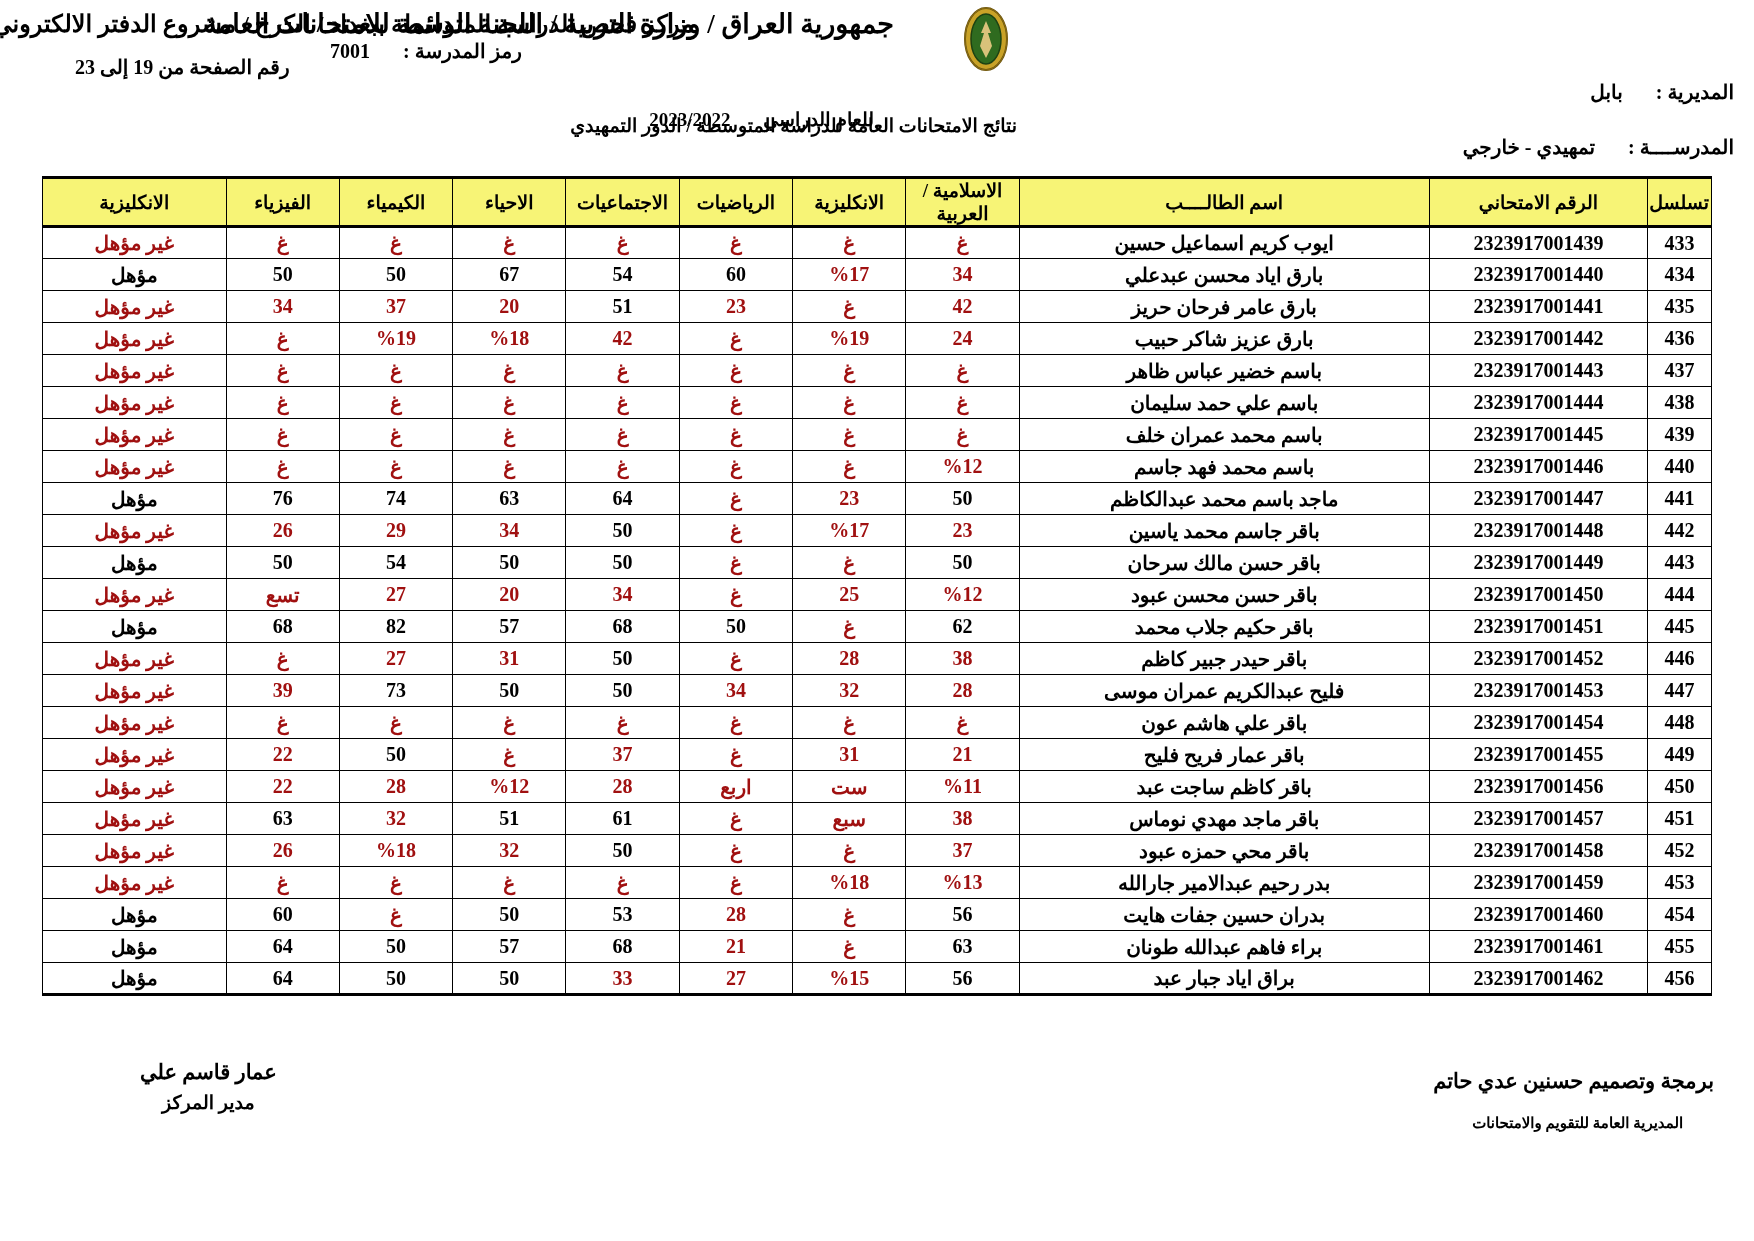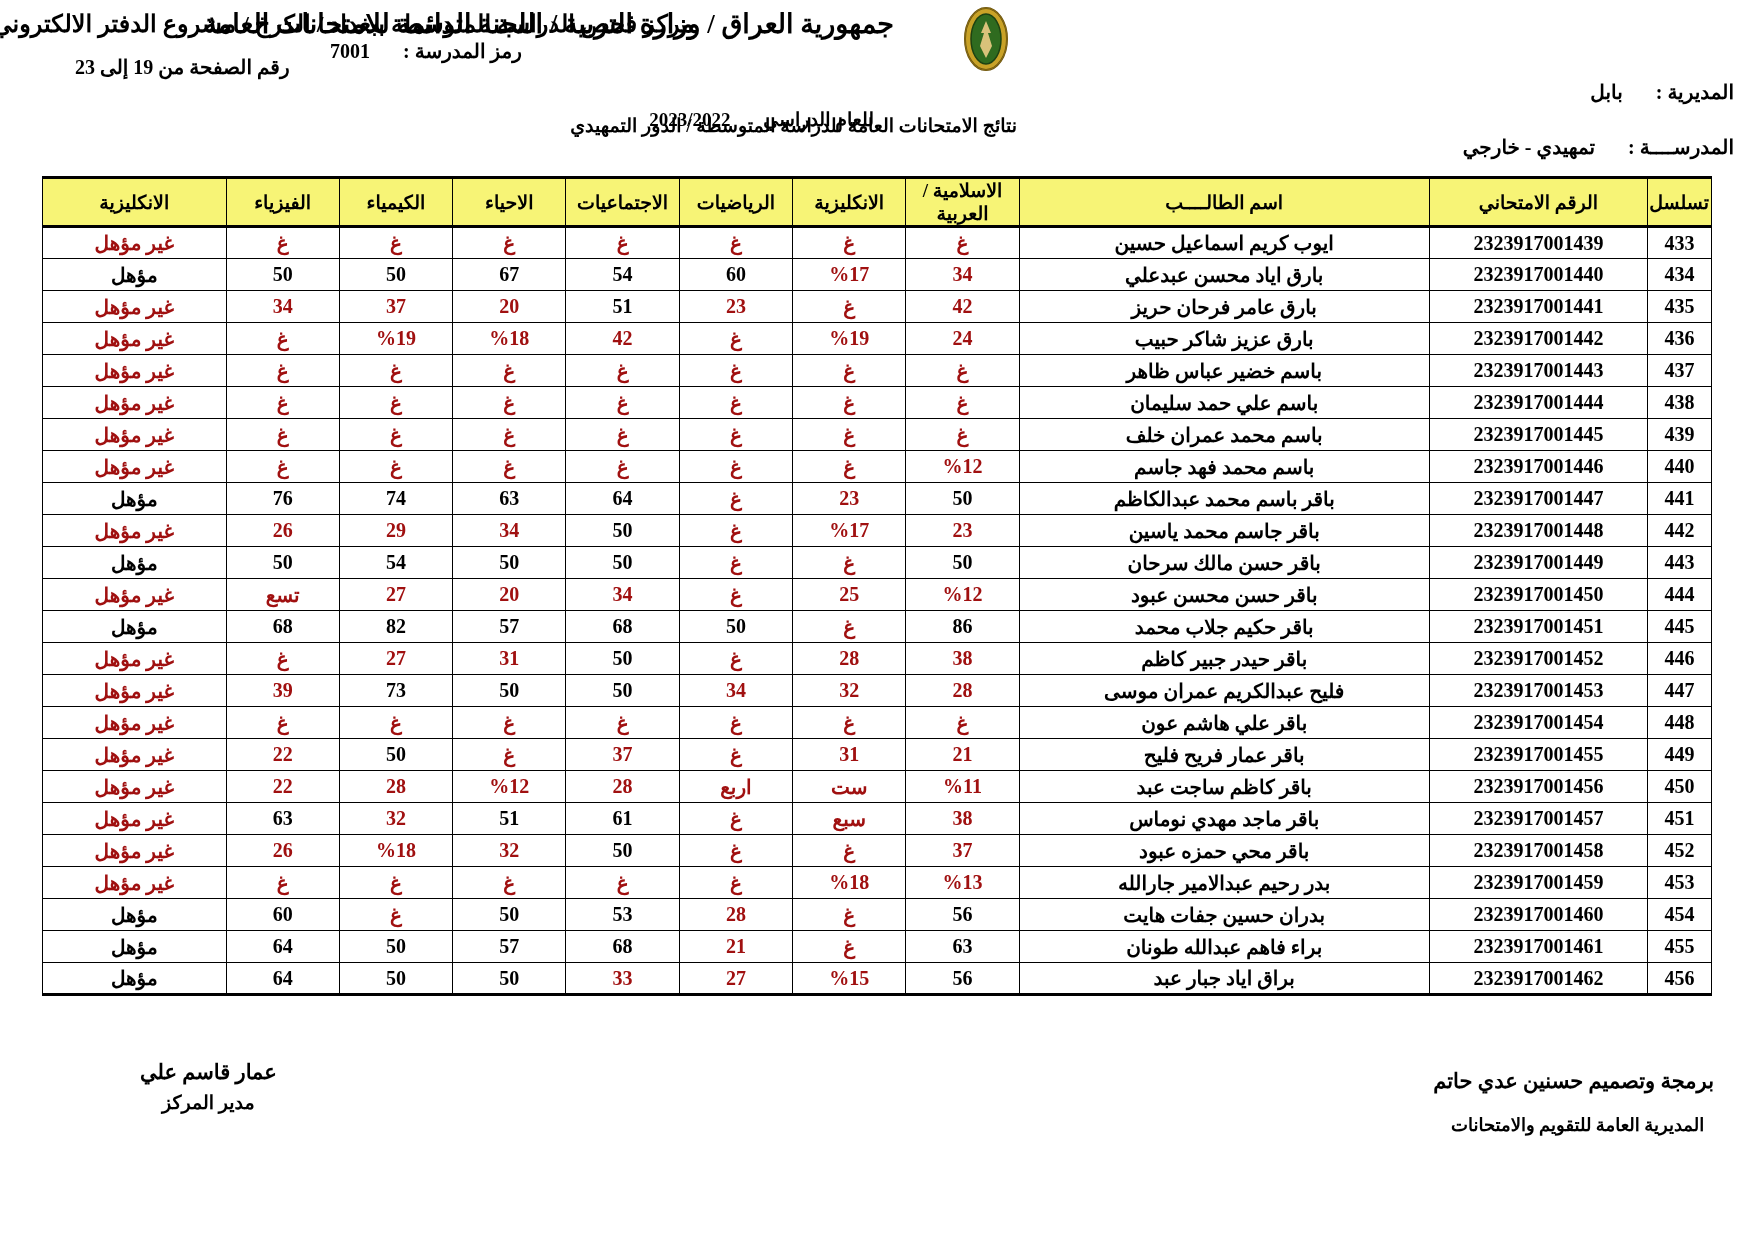--- a/index.html
+++ b/index.html
@@ -164,21 +164,21 @@
     position: absolute;
     top: 24px;
     right: 40px;
     text-align: center;
     font-size: 21px;
     font-weight: bold;
     white-space: nowrap;
   }
   .foot-right .l2 {
     margin-top: 20px;
-    font-size: 18px;
+    font-size: 15px;
     margin-left: 8px;
   }
   .foot-left {
     position: absolute;
     top: 15px;
     left: 140px;
     text-align: center;
     font-size: 21px;
     font-weight: bold;
     white-space: nowrap;
@@ -365,21 +365,21 @@
           <td class="hl red">غ</td>
           <td class="hl red">غ</td>
           <td class="hl red">غ</td>
           <td class="hl red">غ</td>
           <td class="hl red">غ</td>
           <td class="res-cell hl red">غير مؤهل</td>
         </tr>
         <tr>
           <td class="seq-cell">441</td>
           <td class="exam-cell">2323917001447</td>
-          <td class="name-cell">باقر باسم محمد عبدالكاظم</td>
+          <td class="name-cell">ماجد باسم محمد عبدالكاظم</td>
           <td class="">50</td>
           <td class="hl red">23</td>
           <td class="hl red">غ</td>
           <td class="">64</td>
           <td class="">63</td>
           <td class="">74</td>
           <td class="">76</td>
           <td class="res-cell">مؤهل</td>
         </tr>
         <tr>
@@ -418,21 +418,21 @@
           <td class="hl red">34</td>
           <td class="hl red">20</td>
           <td class="hl red">27</td>
           <td class="hl red">تسع</td>
           <td class="res-cell hl red">غير مؤهل</td>
         </tr>
         <tr>
           <td class="seq-cell">445</td>
           <td class="exam-cell">2323917001451</td>
           <td class="name-cell">باقر حكيم جلاب محمد</td>
-          <td class="">86</td>
+          <td class="">62</td>
           <td class="hl red">غ</td>
           <td class="">50</td>
           <td class="">68</td>
           <td class="">57</td>
           <td class="">82</td>
           <td class="">68</td>
           <td class="res-cell">مؤهل</td>
         </tr>
         <tr>
           <td class="seq-cell">446</td>

